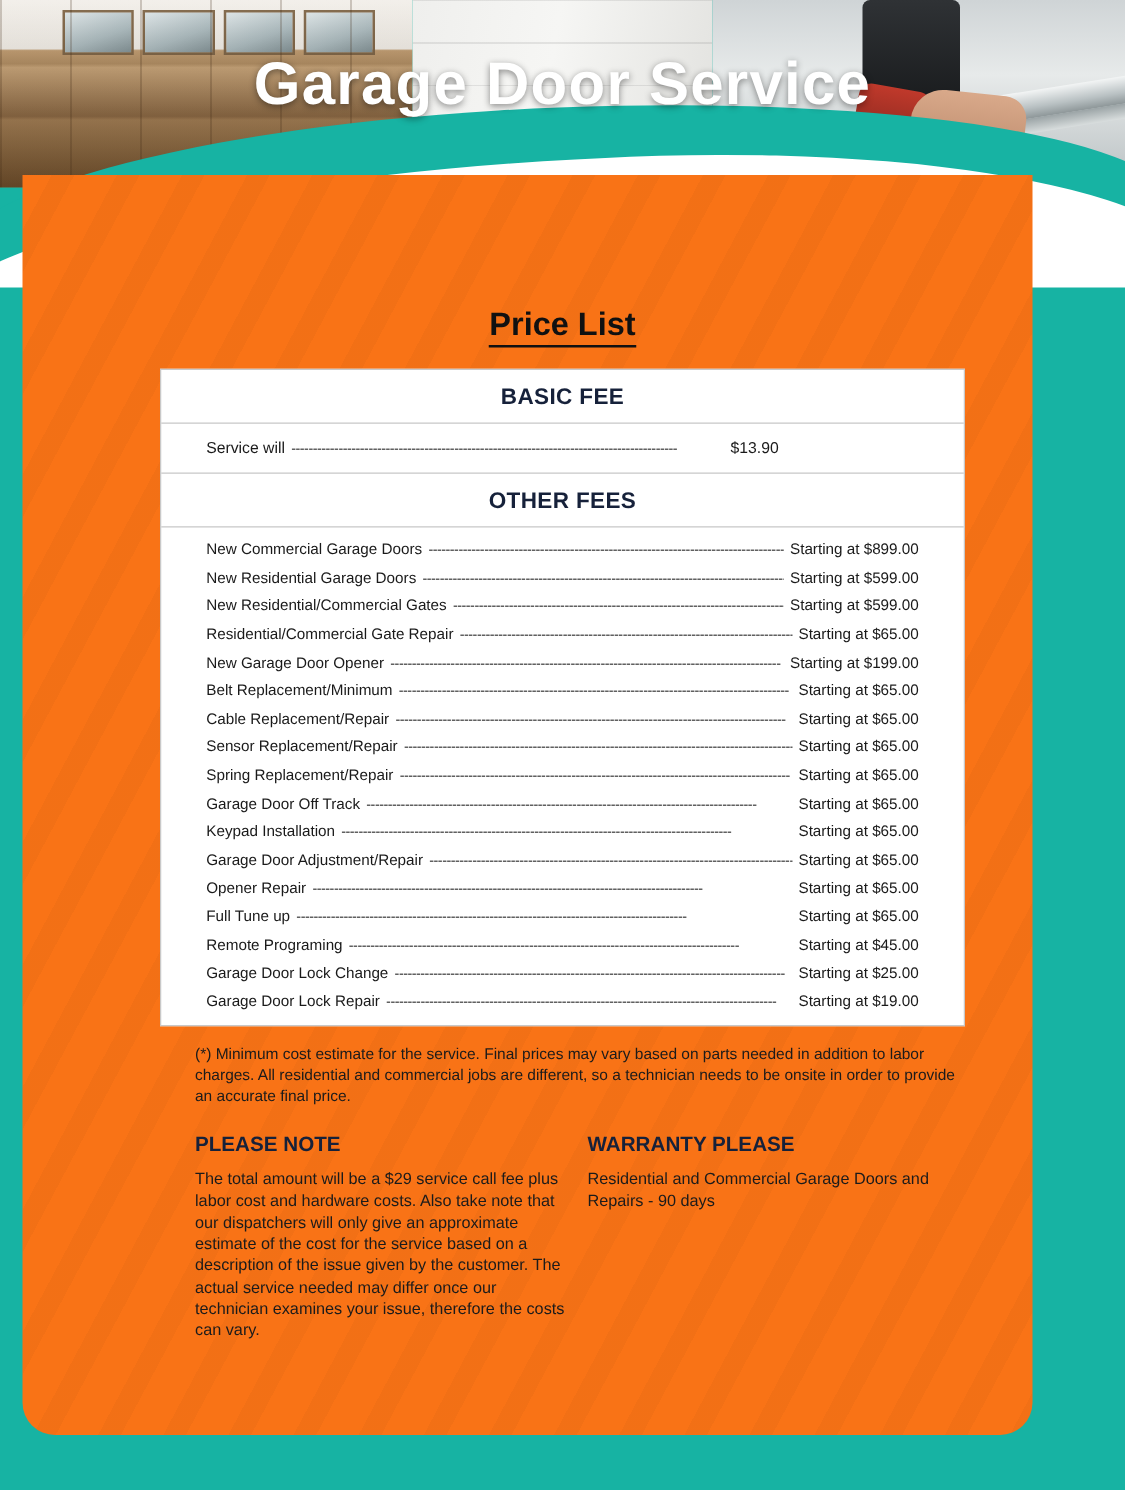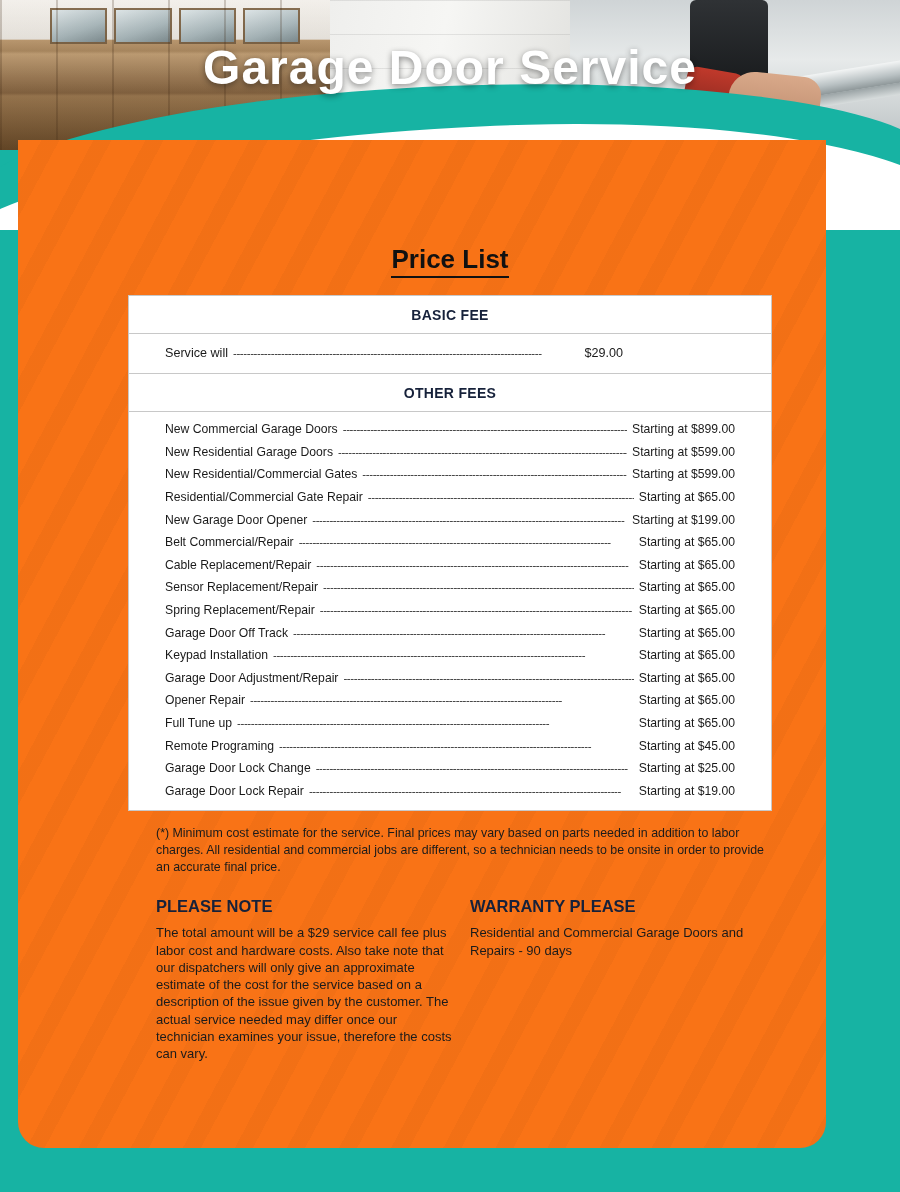--- a/index.html
+++ b/index.html
@@ -206,21 +206,21 @@
     padding-bottom: 2px;
   }
 
   .table {
     margin: 10px 110px 0 110px;
     border: 1px solid #c8c8c8;
     background: #fff;
   }
   .table-header {
     text-align: center;
-    font-size: 14px;
+    font-size: 18px;
     font-weight: bold;
     color: #16213a;
     padding: 11px 0 10px 0;
     border-bottom: 1px solid #c8c8c8;
     letter-spacing: 0.3px;
   }
   .basic-row {
     padding: 12px 0 13px 0;
     border-bottom: 1px solid #c8c8c8;
     font-size: 12.6px;
@@ -335,21 +335,21 @@
       </div>
 
       <div class="table">
 
         <div class="table-header">BASIC FEE</div>
 
         <div class="basic-row">
           <div class="row">
             <span class="label">Service will</span>
             <span class="dots">------------------------------------------------------------------------------------------</span>
-            <span class="value">$29.00</span>
+            <span class="value">$13.90</span>
           </div>
         </div>
 
         <div class="table-header">OTHER FEES</div>
 
         <div class="other-list">
 
           <div class="row">
             <span class="label">New Commercial Garage Doors</span>
             <span class="dots">-------------------------------------------------------------------------------------------</span>
@@ -374,21 +374,21 @@
             <span class="value">Starting at $65.00</span>
           </div>
 
           <div class="row">
             <span class="label">New Garage Door Opener</span>
             <span class="dots">-------------------------------------------------------------------------------------------</span>
             <span class="value">Starting at $199.00</span>
           </div>
 
           <div class="row">
-            <span class="label">Belt Commercial/Repair</span>
+            <span class="label">Belt Replacement/Minimum</span>
             <span class="dots">-------------------------------------------------------------------------------------------</span>
             <span class="value">Starting at $65.00</span>
           </div>
 
           <div class="row">
             <span class="label">Cable Replacement/Repair</span>
             <span class="dots">-------------------------------------------------------------------------------------------</span>
             <span class="value">Starting at $65.00</span>
           </div>
 

